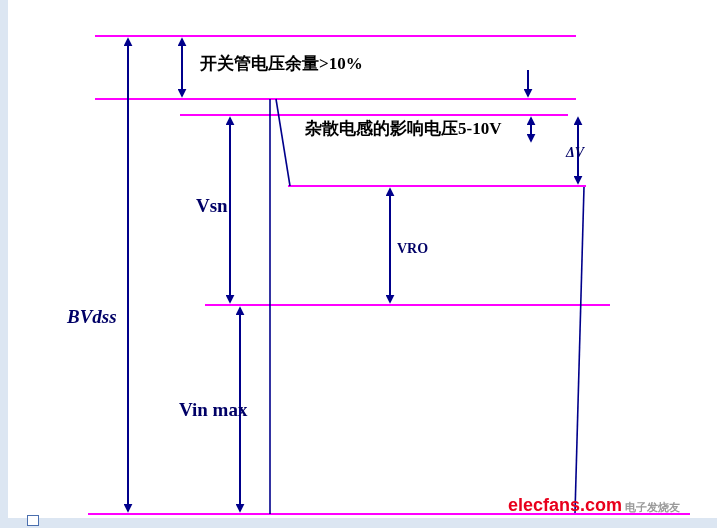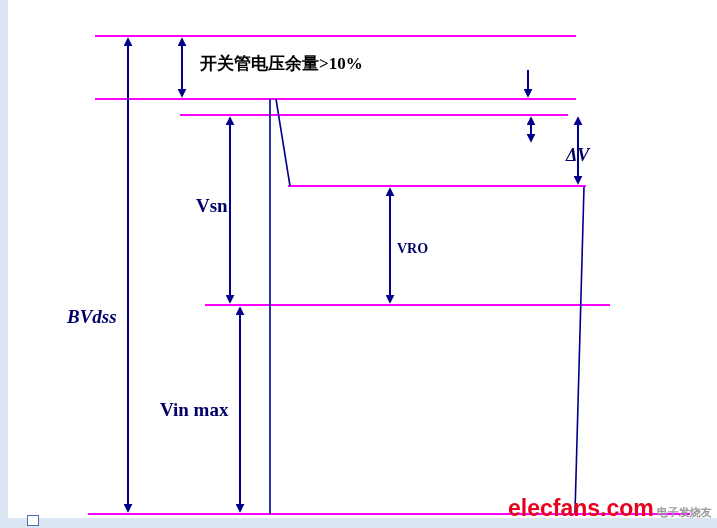--- a/index.html
+++ b/index.html
@@ -21,29 +21,29 @@
 
   svg.diagram { position:absolute; left:0; top:0; }
   .lv { stroke:var(--level-line); stroke-width:2; }          
   .ar { stroke:var(--arrow); stroke-width:2; fill:none; }    
   .wv { stroke:var(--arrow); stroke-width:1.6; fill:none; }  
   .ah { fill:var(--arrow); }                                 
 
   .label { position:absolute; white-space:nowrap; font-weight:bold; line-height:1.2; }
   .cjk   { color:var(--cjk-label);   font-size:17px; }
   .lat   { color:var(--latin-label); font-size:19px; }
-  .small { font-size:18px; }
+  .small { font-size:14px; }
   .vro   { font-weight:bold; font-size:14px; }
   .italic{ font-style:italic; }
 
   .watermark {
     position:absolute; left:508px; top:495px; white-space:nowrap;
     font-family:"Liberation Sans","DejaVu Sans",sans-serif;
   }
-  .wm-brand  { color:var(--brand-red);  font-weight:bold; font-size:23px; }
+  .wm-brand  { color:var(--brand-red);  font-weight:bold; font-size:18px; }
   .wm-suffix { color:var(--brand-gray); font-weight:bold; font-size:11px; }
 </style>
 </head>
 <body>
 
 <div class="stage">
 
   <svg class="diagram" width="717" height="528" viewBox="0 0 717 528">
     <defs>
       <marker id="head" viewBox="0 0 10 10" refX="8" refY="5" markerWidth="9" markerHeight="9" markerUnits="userSpaceOnUse" orient="auto-start-reverse">
@@ -67,30 +67,31 @@
     <line class="ar" x1="528" y1="70" x2="528" y2="96" marker-end="url(#head)"></line>
     <line class="ar" x1="531" y1="118" x2="531" y2="141" marker-start="url(#head)" marker-end="url(#head)"></line>
     <line class="ar" x1="578" y1="118" x2="578" y2="183" marker-start="url(#head)" marker-end="url(#head)"></line>
     <line class="ar" x1="230" y1="118" x2="230" y2="302" marker-start="url(#head)" marker-end="url(#head)"></line>
     <line class="ar" x1="390" y1="189" x2="390" y2="302" marker-start="url(#head)" marker-end="url(#head)"></line>
     <line class="ar" x1="240" y1="308" x2="240" y2="511" marker-start="url(#head)" marker-end="url(#head)"></line>
   </svg>
 
   <div class="label cjk" style="left:200px; top:54px;">开关管电压余量&gt;10%</div>
 
+  <div class="label cjk" style="left:305px; top:119px;">杂散电感的影响电压5-10V</div>
 
   <div class="label lat small italic" style="left:566px; top:145px;">ΔV</div>
 
   <div class="label lat" style="left:196px; top:195px;">Vsn</div>
 
   <div class="label lat vro" style="left:397px; top:241px;">VRO</div>
 
   <div class="label lat" style="left:67px; top:306px;font-style:italic;">BVdss</div>
 
-  <div class="label lat" style="left:160px; top:399px;">Vin max</div>
+  <div class="label lat" style="left:179px; top:399px;">Vin max</div>
 
   <div class="watermark">
     <span class="wm-brand">elecfans.com</span><span class="wm-suffix"> 电子发烧友</span>
   </div>
 
   <div class="edge-left"></div>
   <div class="edge-bottom"></div>
   <div class="handle"></div>
 
 </div>

